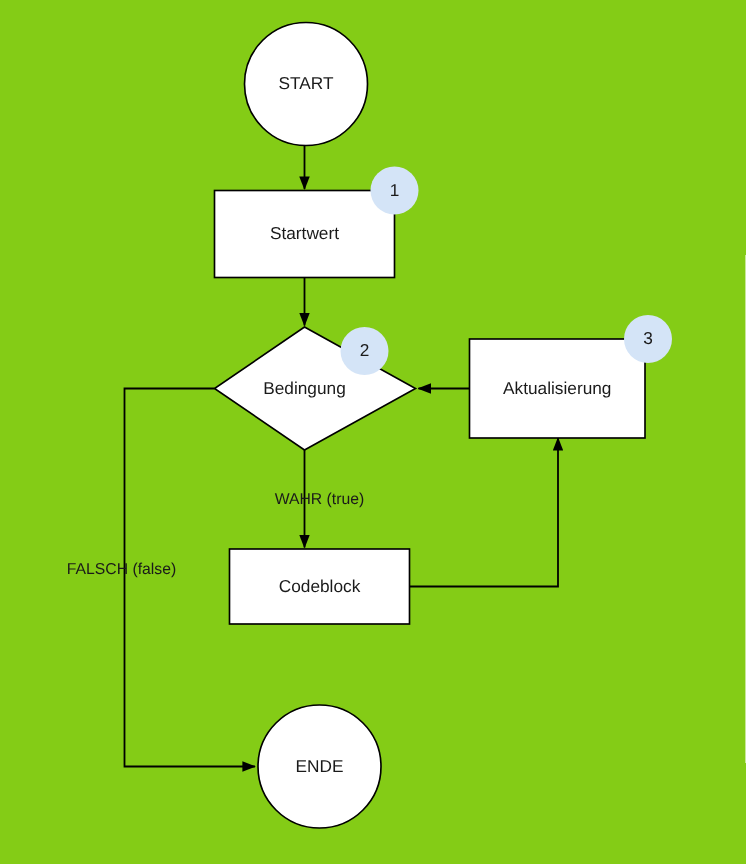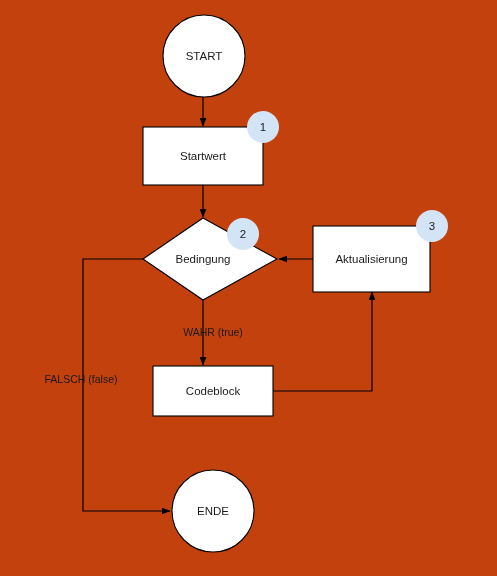--- a/index.html
+++ b/index.html
@@ -4,21 +4,21 @@
 <style>
   html, body {
     margin: 0;
     padding: 0;
     background: #ffffff;
   }
   #canvas {
     position: relative;
     width: 497px;
     height: 576px;
-    background: #c2410c;
+    background: #84cc16;
     font-family: "Liberation Sans", sans-serif;
     overflow: hidden;
   }
   #flow-svg {
     position: absolute;
     top: 0;
     left: 0;
     width: 497px;
     height: 576px;
   }

